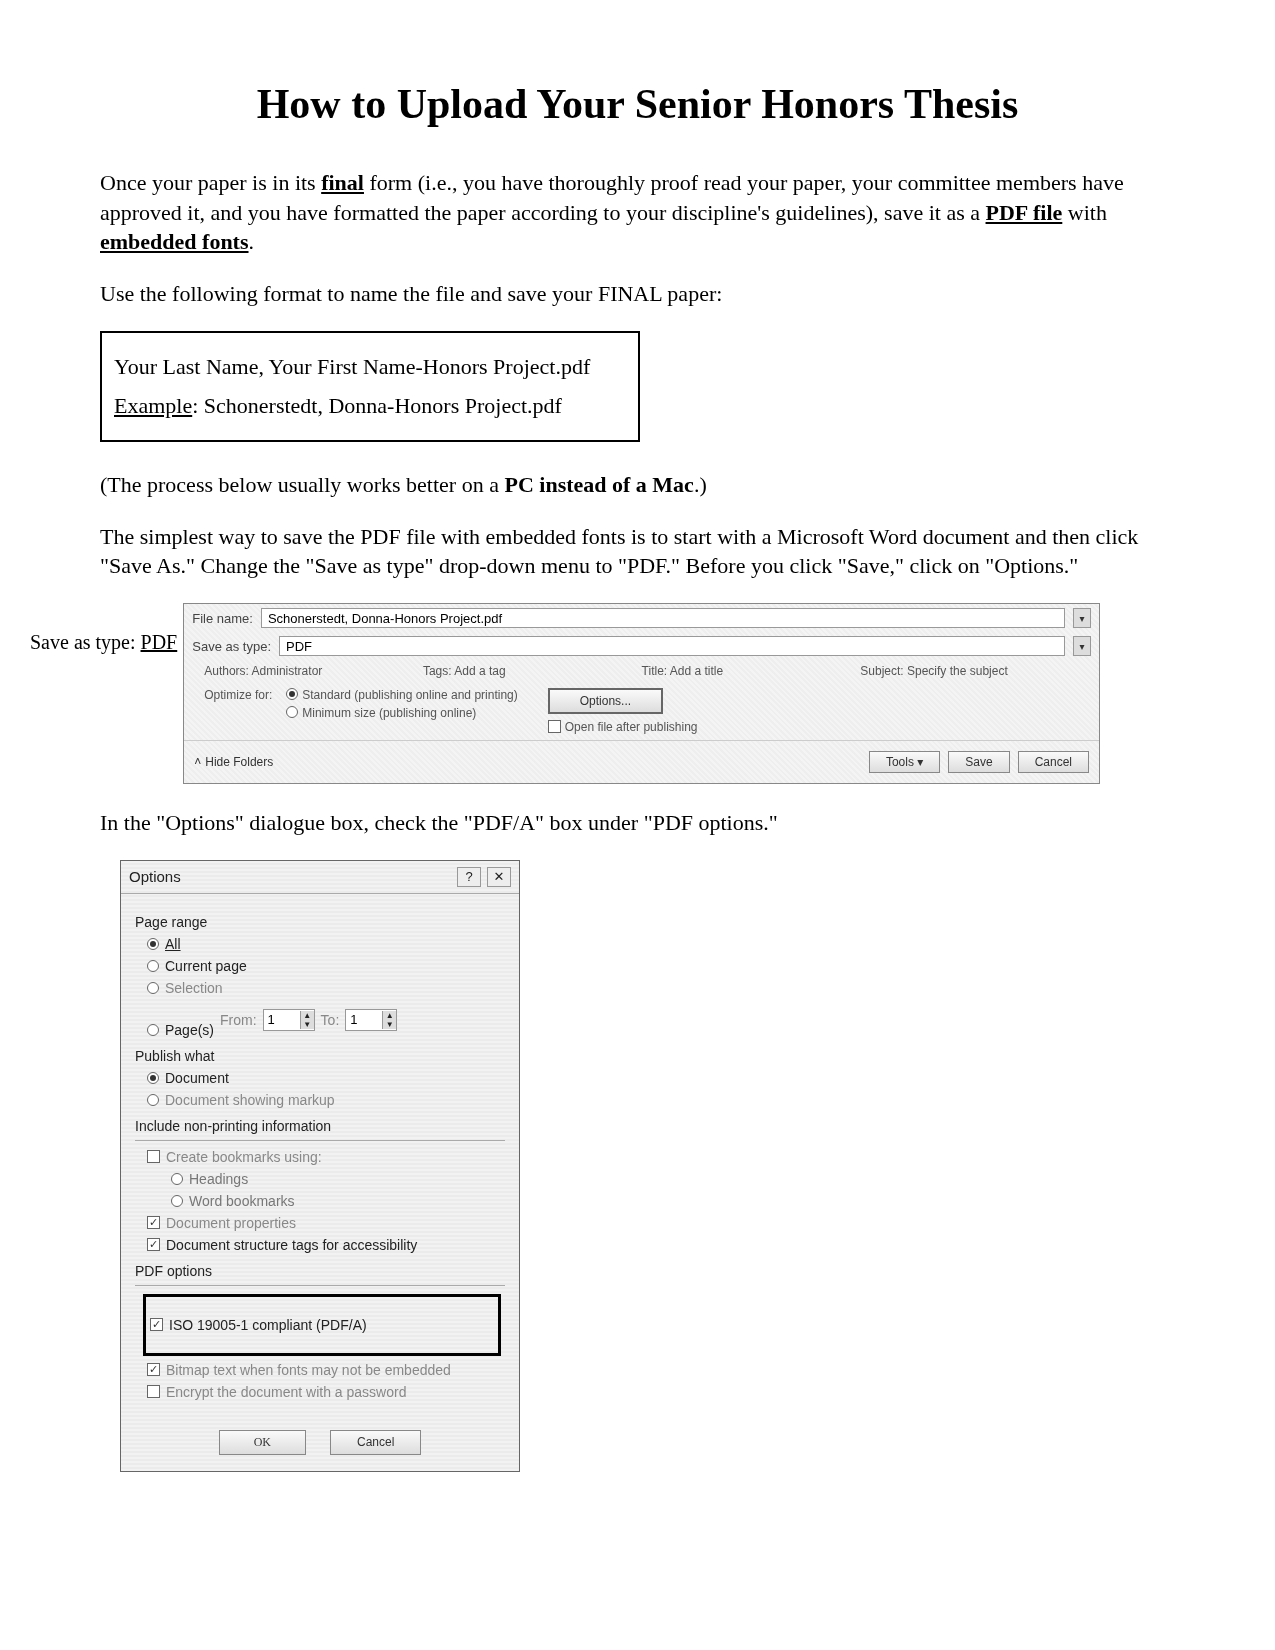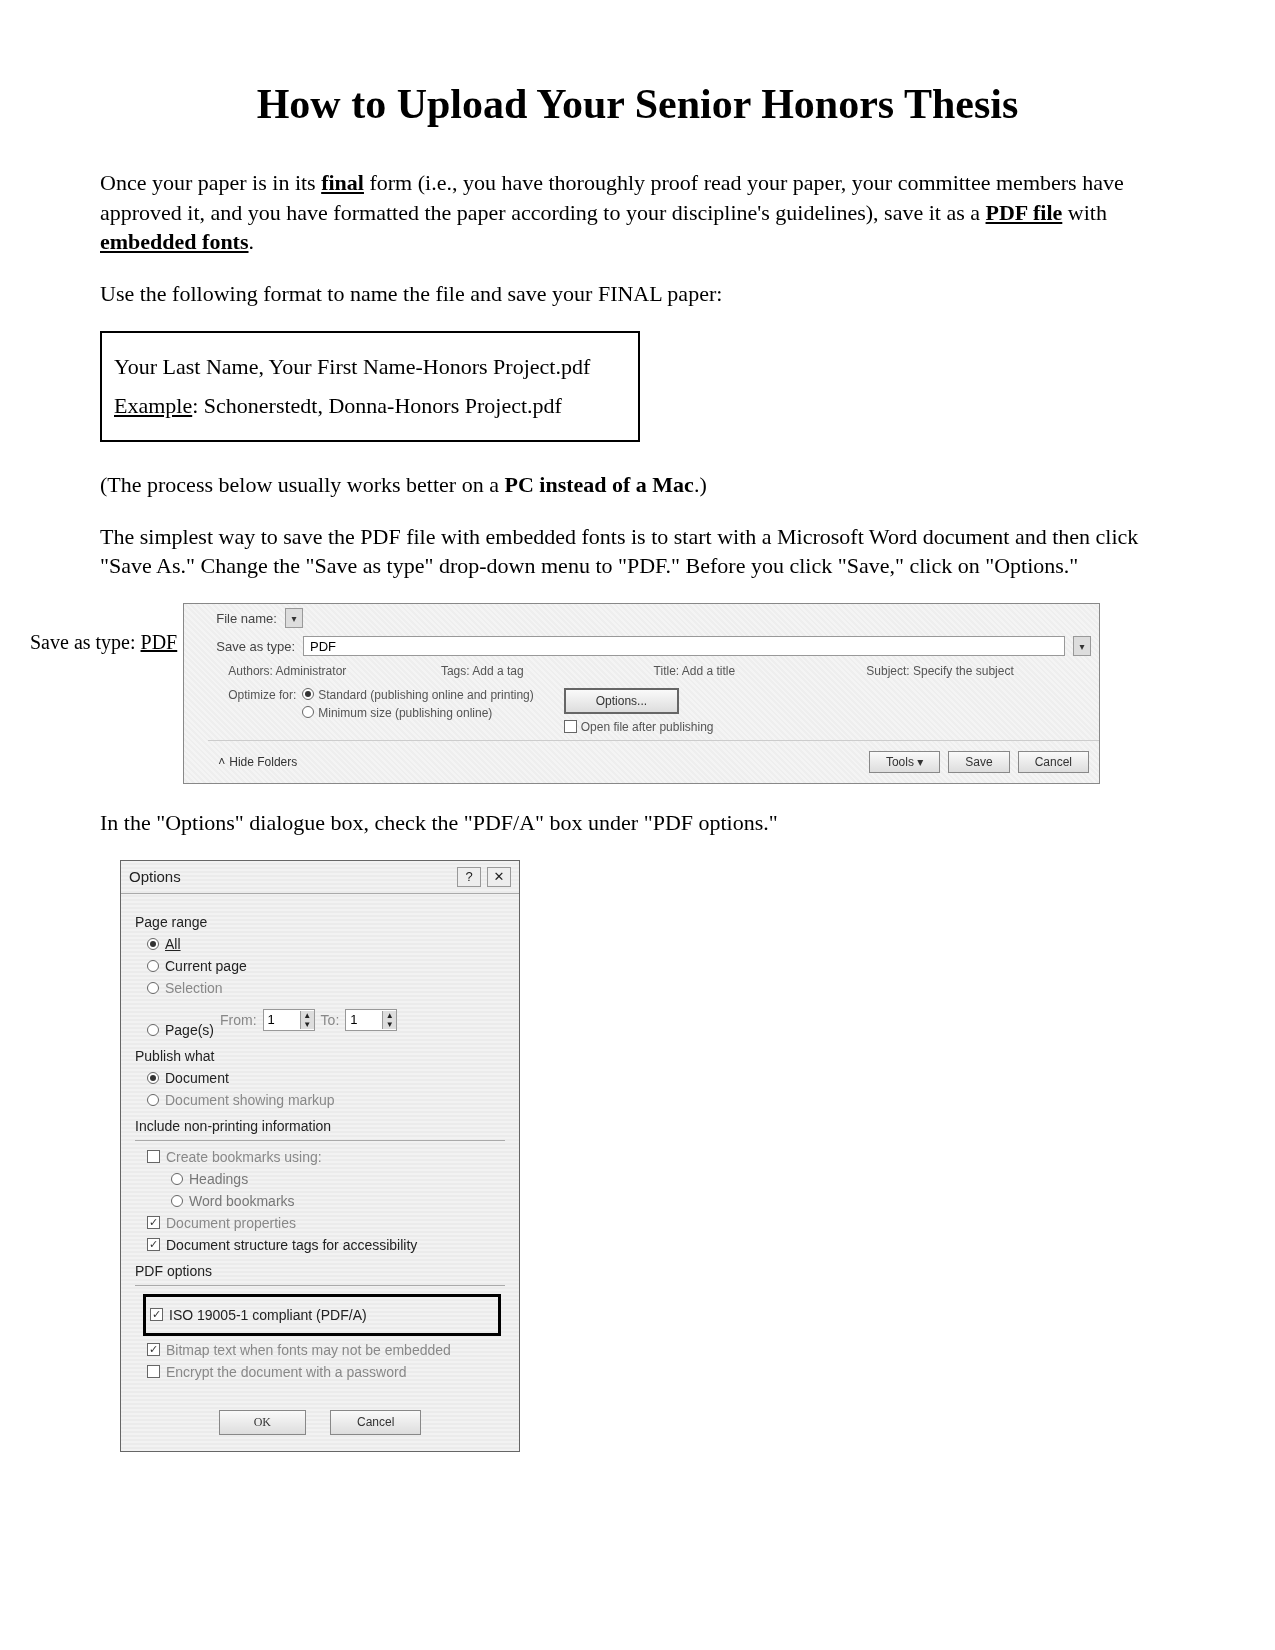--- a/index.html
+++ b/index.html
@@ -47,21 +47,20 @@
       white-space: nowrap;
     }
     .saveas-label .u { text-decoration: underline; }
     .saveas-dialog {
       flex: 1;
       border: 1px solid #888;
       background: repeating-linear-gradient(45deg,#f4f4f4,#f4f4f4 2px,#eeeeee 2px,#eeeeee 4px);
       font-family: "Segoe UI", Tahoma, Arial, sans-serif;
       font-size: 13px;
       color: #333;
-      padding-left: 24px;
     }
     .saveas-row {
       display: flex;
       align-items: center;
       padding: 4px 8px;
       gap: 8px;
     }
     .field-label { color: #444; }
     .field-input {
       flex: 1;
@@ -154,21 +153,21 @@
     .disabled { color:#888; }
     .spinner {
       display:flex; align-items:center;
       border:1px solid #999; background:#fff; height:22px;
     }
     .spinner input { width:36px; border:none; padding:0 4px; font-size:13px; font-family:inherit; }
     .spinner-arrows { display:flex; flex-direction:column; }
     .spinner-arrow { font-size:8px; line-height:9px; width:14px; text-align:center; background:#ddd; border-left:1px solid #999; }
     .highlight-box {
       border: 3px solid #000;
-      padding: 10px 4px;
+      padding: 20px 4px;
       margin: 4px 4px 6px 8px;
       display:flex; align-items:center; gap:6px;
     }
     .options-footer {
       display:flex; justify-content:center; gap:24px;
       padding: 14px 0 16px 0;
     }
   </style>
 </head>
 <body>
@@ -194,35 +193,36 @@
 
 <p class="para">The simplest way to save the PDF file with embedded fonts is to start with a Microsoft Word document and then click "Save As." Change the "Save as type" drop-down menu to "PDF." Before you click "Save," click on "Options."</p>
 
 <div class="saveas-wrap">
   <div class="saveas-label">
     <span>Save as type: </span><span class="u">PDF</span>
   </div>
   <div class="saveas-dialog">
     <div class="saveas-row">
       <span class="field-label">File name:</span>
+      <input class="field-input" type="text" value="Schonerstedt, Donna-Honors Project.pdf" style="">
       <span class="dropdown-arrow">▾</span>
     </div>
     <div class="saveas-row">
       <span class="field-label">Save as type:</span>
       <input class="field-input" type="text" value="PDF" style="">
       <span class="dropdown-arrow">▾</span>
     </div>
     <div class="metadata-row">
       <div class="meta-col"><span>Authors:</span> <span>Administrator</span></div>
       <div class="meta-col"><span>Tags:</span> <span>Add a tag</span></div>
       <div class="meta-col"><span>Title:</span> <span>Add a title</span></div>
       <div class="meta-col"><span>Subject:</span> <span>Specify the subject</span></div>
     </div>
     <div class="optimize-row">
-      <div style="display:flex; gap:6px;">
+      <div style="display:flex; gap:14px;">
         <span>Optimize for:</span>
         <div class="optimize-options">
           <label class="opt">
             <span class="radio-dot on"></span>
             <span>Standard (publishing online and printing)</span>
           </label>
           <label class="opt">
             <span class="radio-dot"></span>
             <span>Minimum size (publishing online)</span>
           </label>

